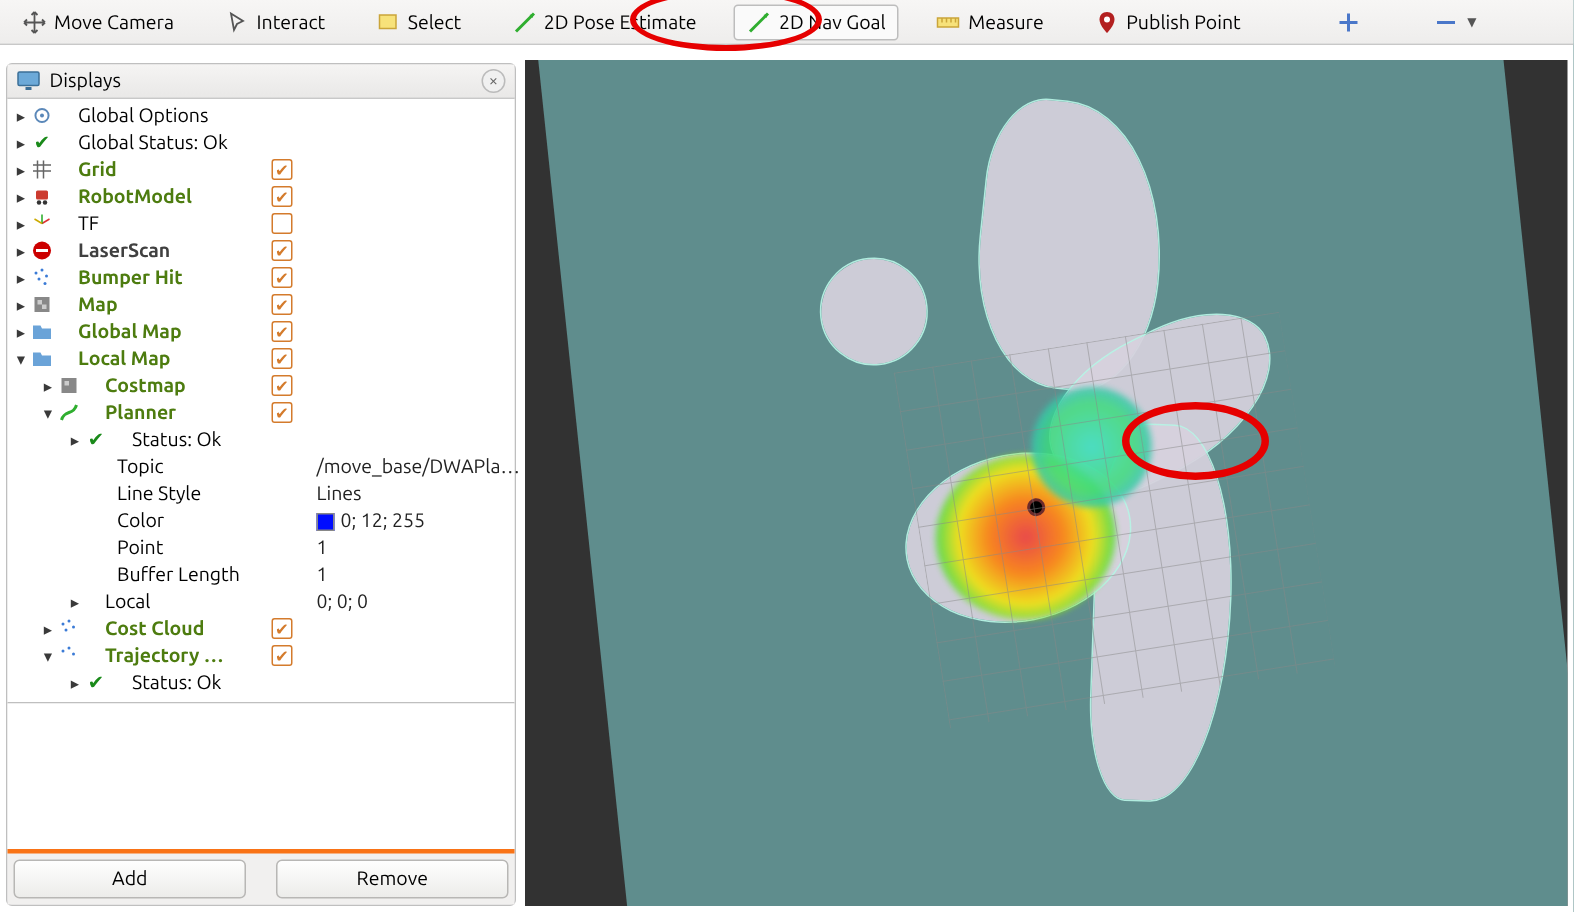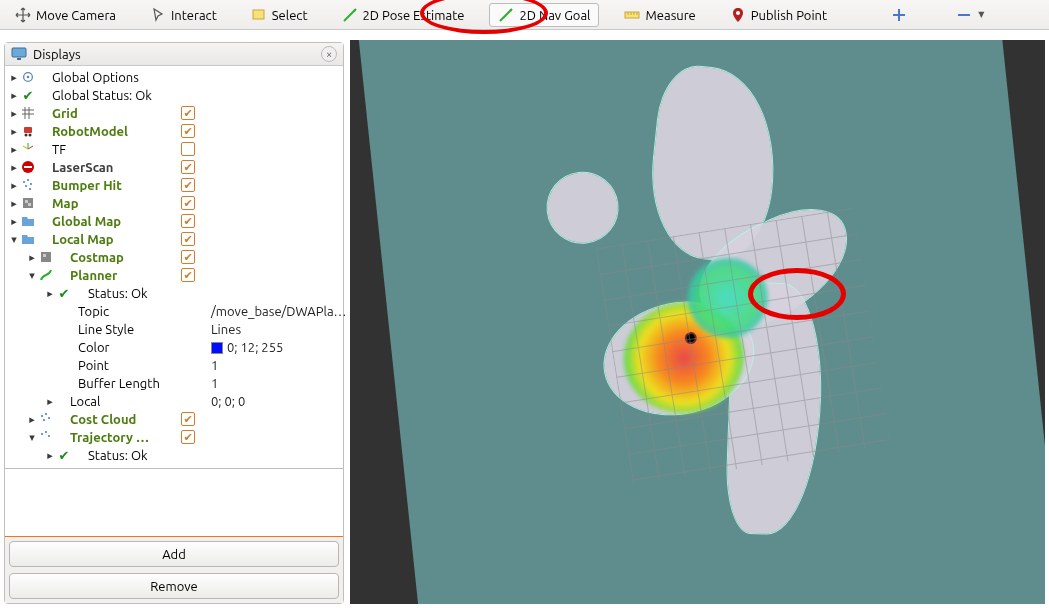--- a/index.html
+++ b/index.html
@@ -23,21 +23,21 @@
 .lbl { margin-left: 15px; }
 .link { color: #4d7c0f; font-weight: bold; }
 .err { color: #404040; font-weight: bold; }
 .val { position:absolute; left: 174px; font-size:13px; color:#222;margin-left:32px; }
 .cbx { width:14px; height:14px; border:1px solid #d47b2c; border-radius:2px; display:flex; align-items:center; justify-content:center; background:#fff; }
 .cbx.on::after { content:"✔"; font-size:11px; color:#d47b2c; }
 .cbx-wrap { position:absolute; left:176px; }
 .swatch { display:inline-block; width:12px; height:12px; border:1px solid #888; background:#000cff; vertical-align:middle; margin-right:4px; }
 
 .empty-area { flex: 1; background: #fff; }
-.btnbar { display:flex; gap:6px; padding:4px; border-top:1px solid #f97316; background:#f1f0ef;flex-direction:column; }
+.btnbar { display:flex; gap:20px; padding:4px; border-top:3px solid #f97316; background:#f1f0ef; }
 .btn { flex:1; text-align:center; padding:5px 0; border:1px solid #b8b7b5; border-radius:4px; background:linear-gradient(#fefefe,#ececea); }
 
 .view3d { position:absolute; top:40px; left:350px; right:4px; bottom:4px; background:#323232; overflow:hidden; }
 .mapcanvas { position:absolute; width:640px; height:640px; left:40px; top:-40px; background:#5f8d8d; transform:rotate(-6deg); }
 .gridov { position:absolute; left:220px; top:230px; width:260px; height:240px; opacity:.5;
   background-image:linear-gradient(#888 1px, transparent 1px),linear-gradient(90deg,#888 1px, transparent 1px);
   background-size:26px 26px; transform:rotate(-3deg);}
 .blob { position:absolute; border-radius:50%; filter:blur(2px); opacity:.85; }
 .viewcircle { position:absolute; left:748px; top:268px; width:98px; height:52px; border:5px solid #e60000; border-radius:50%/50%; pointer-events:none; }
 

